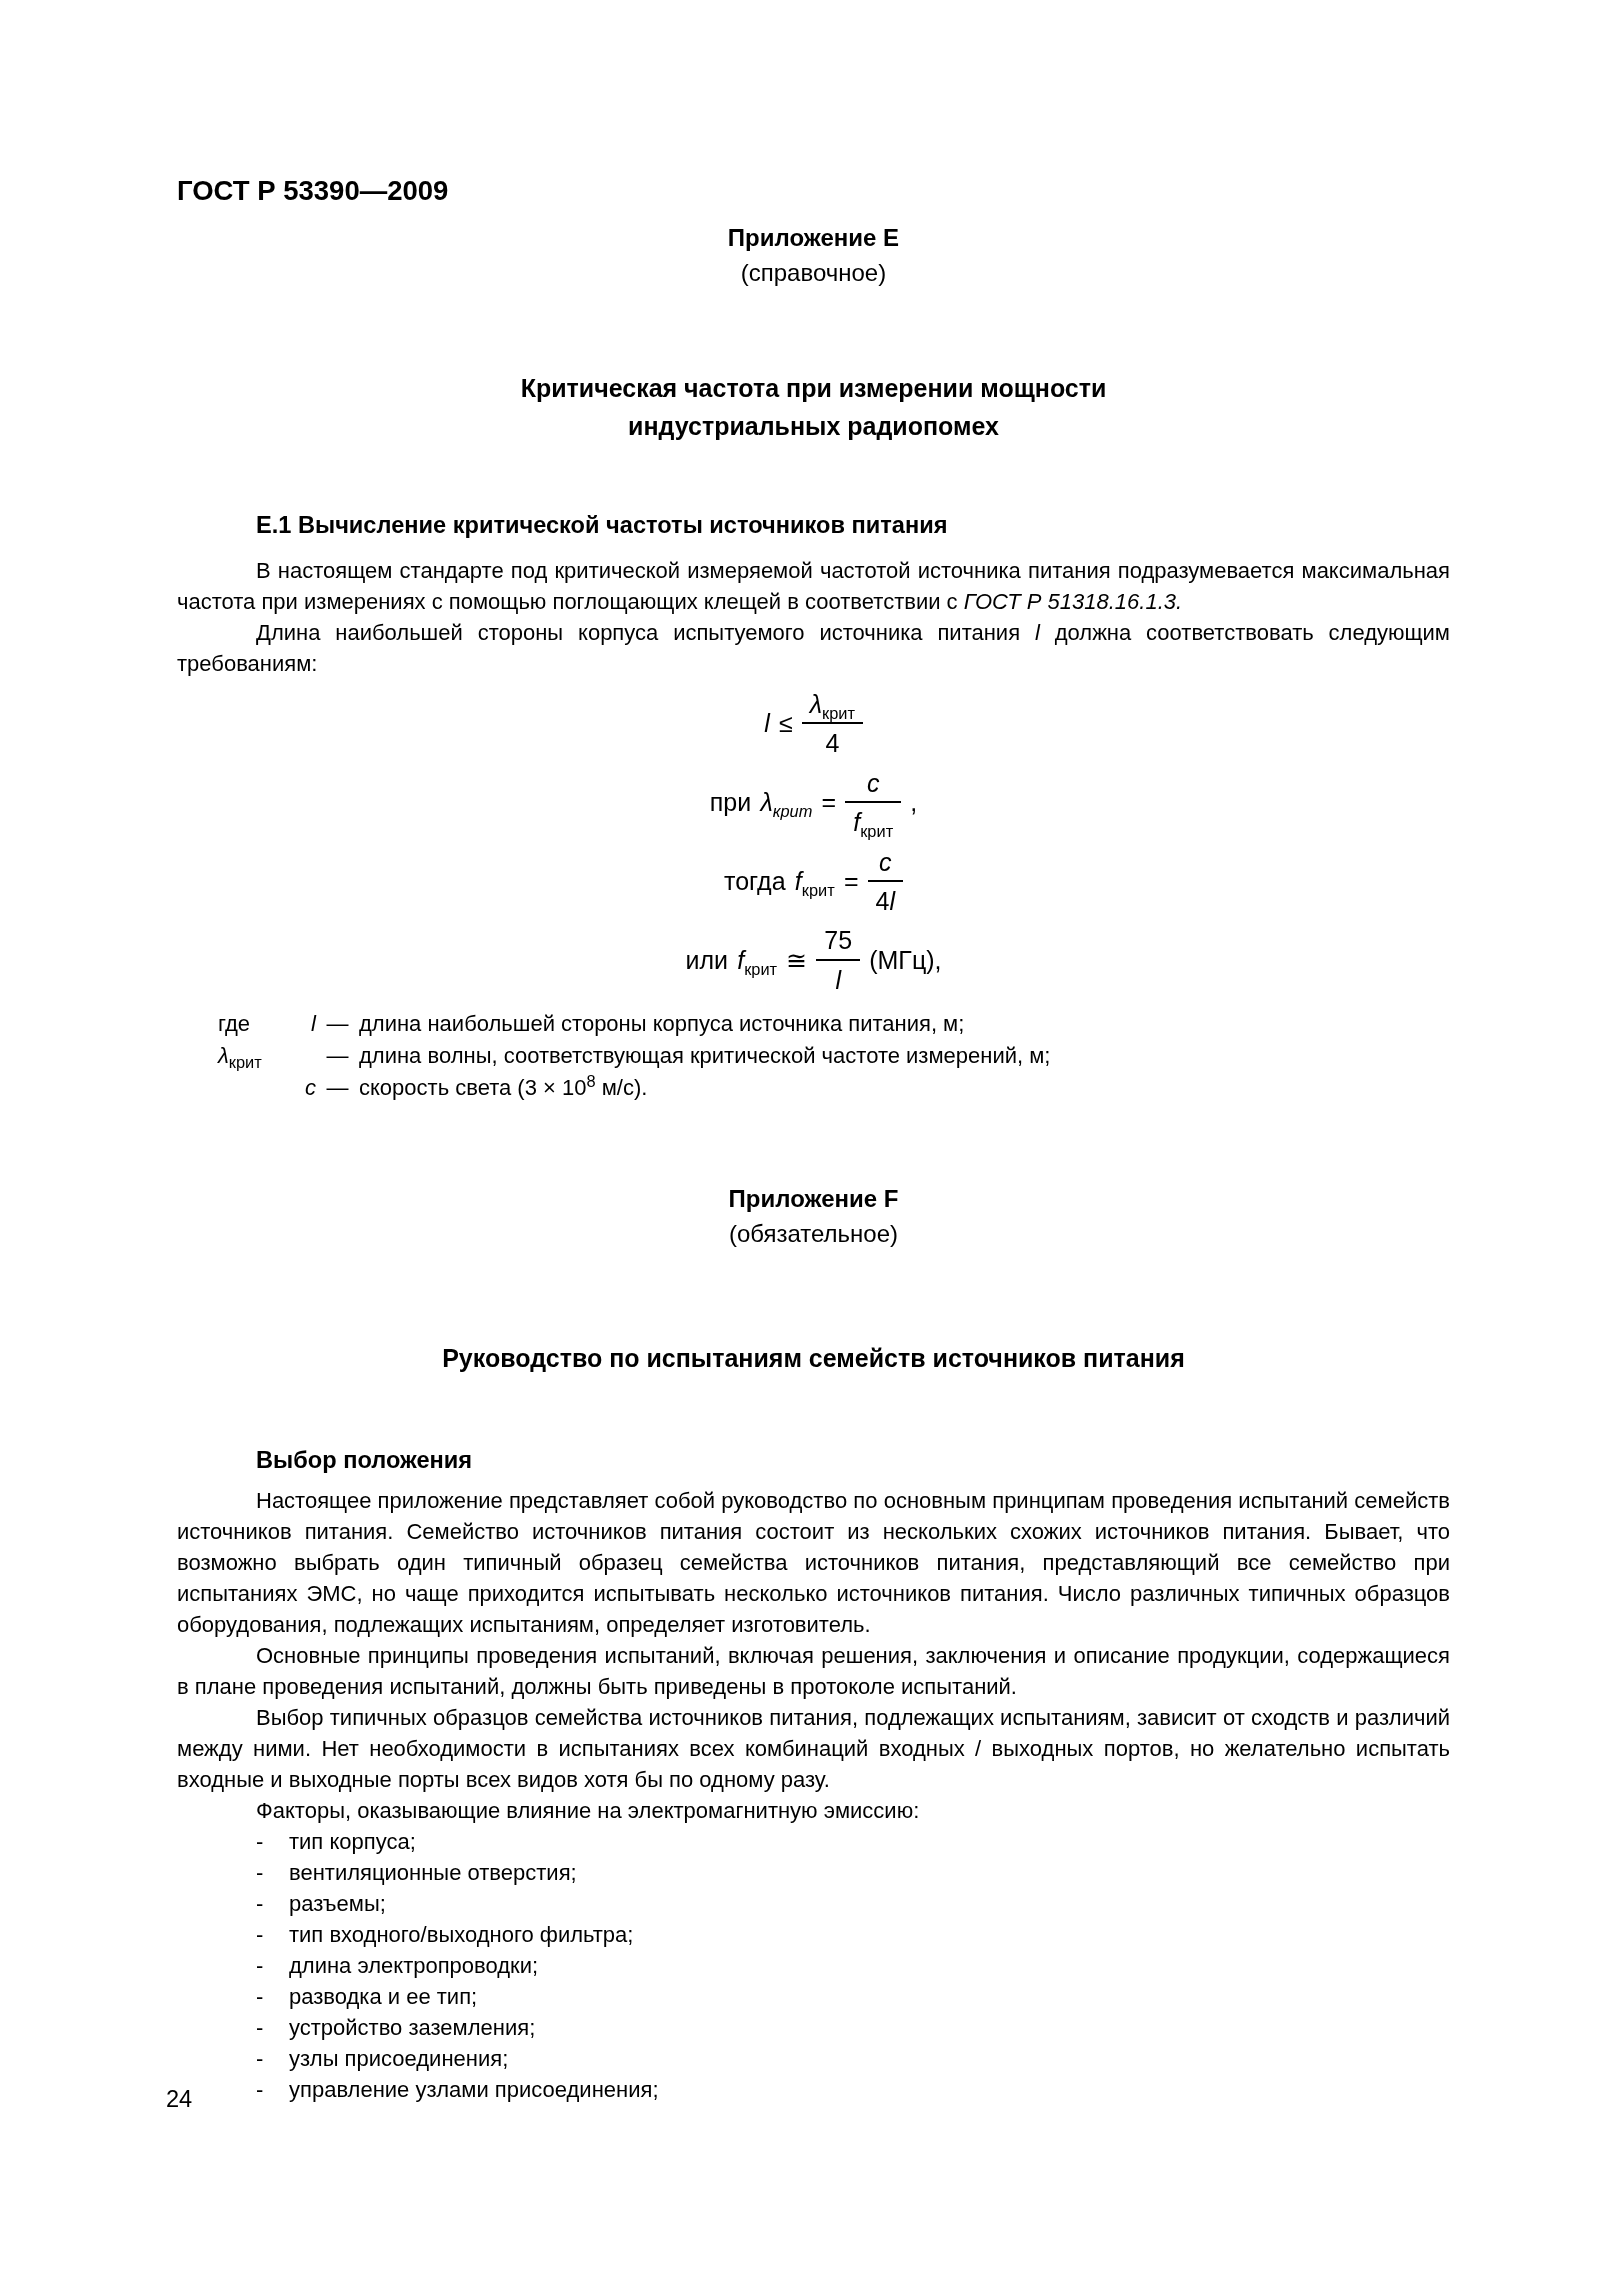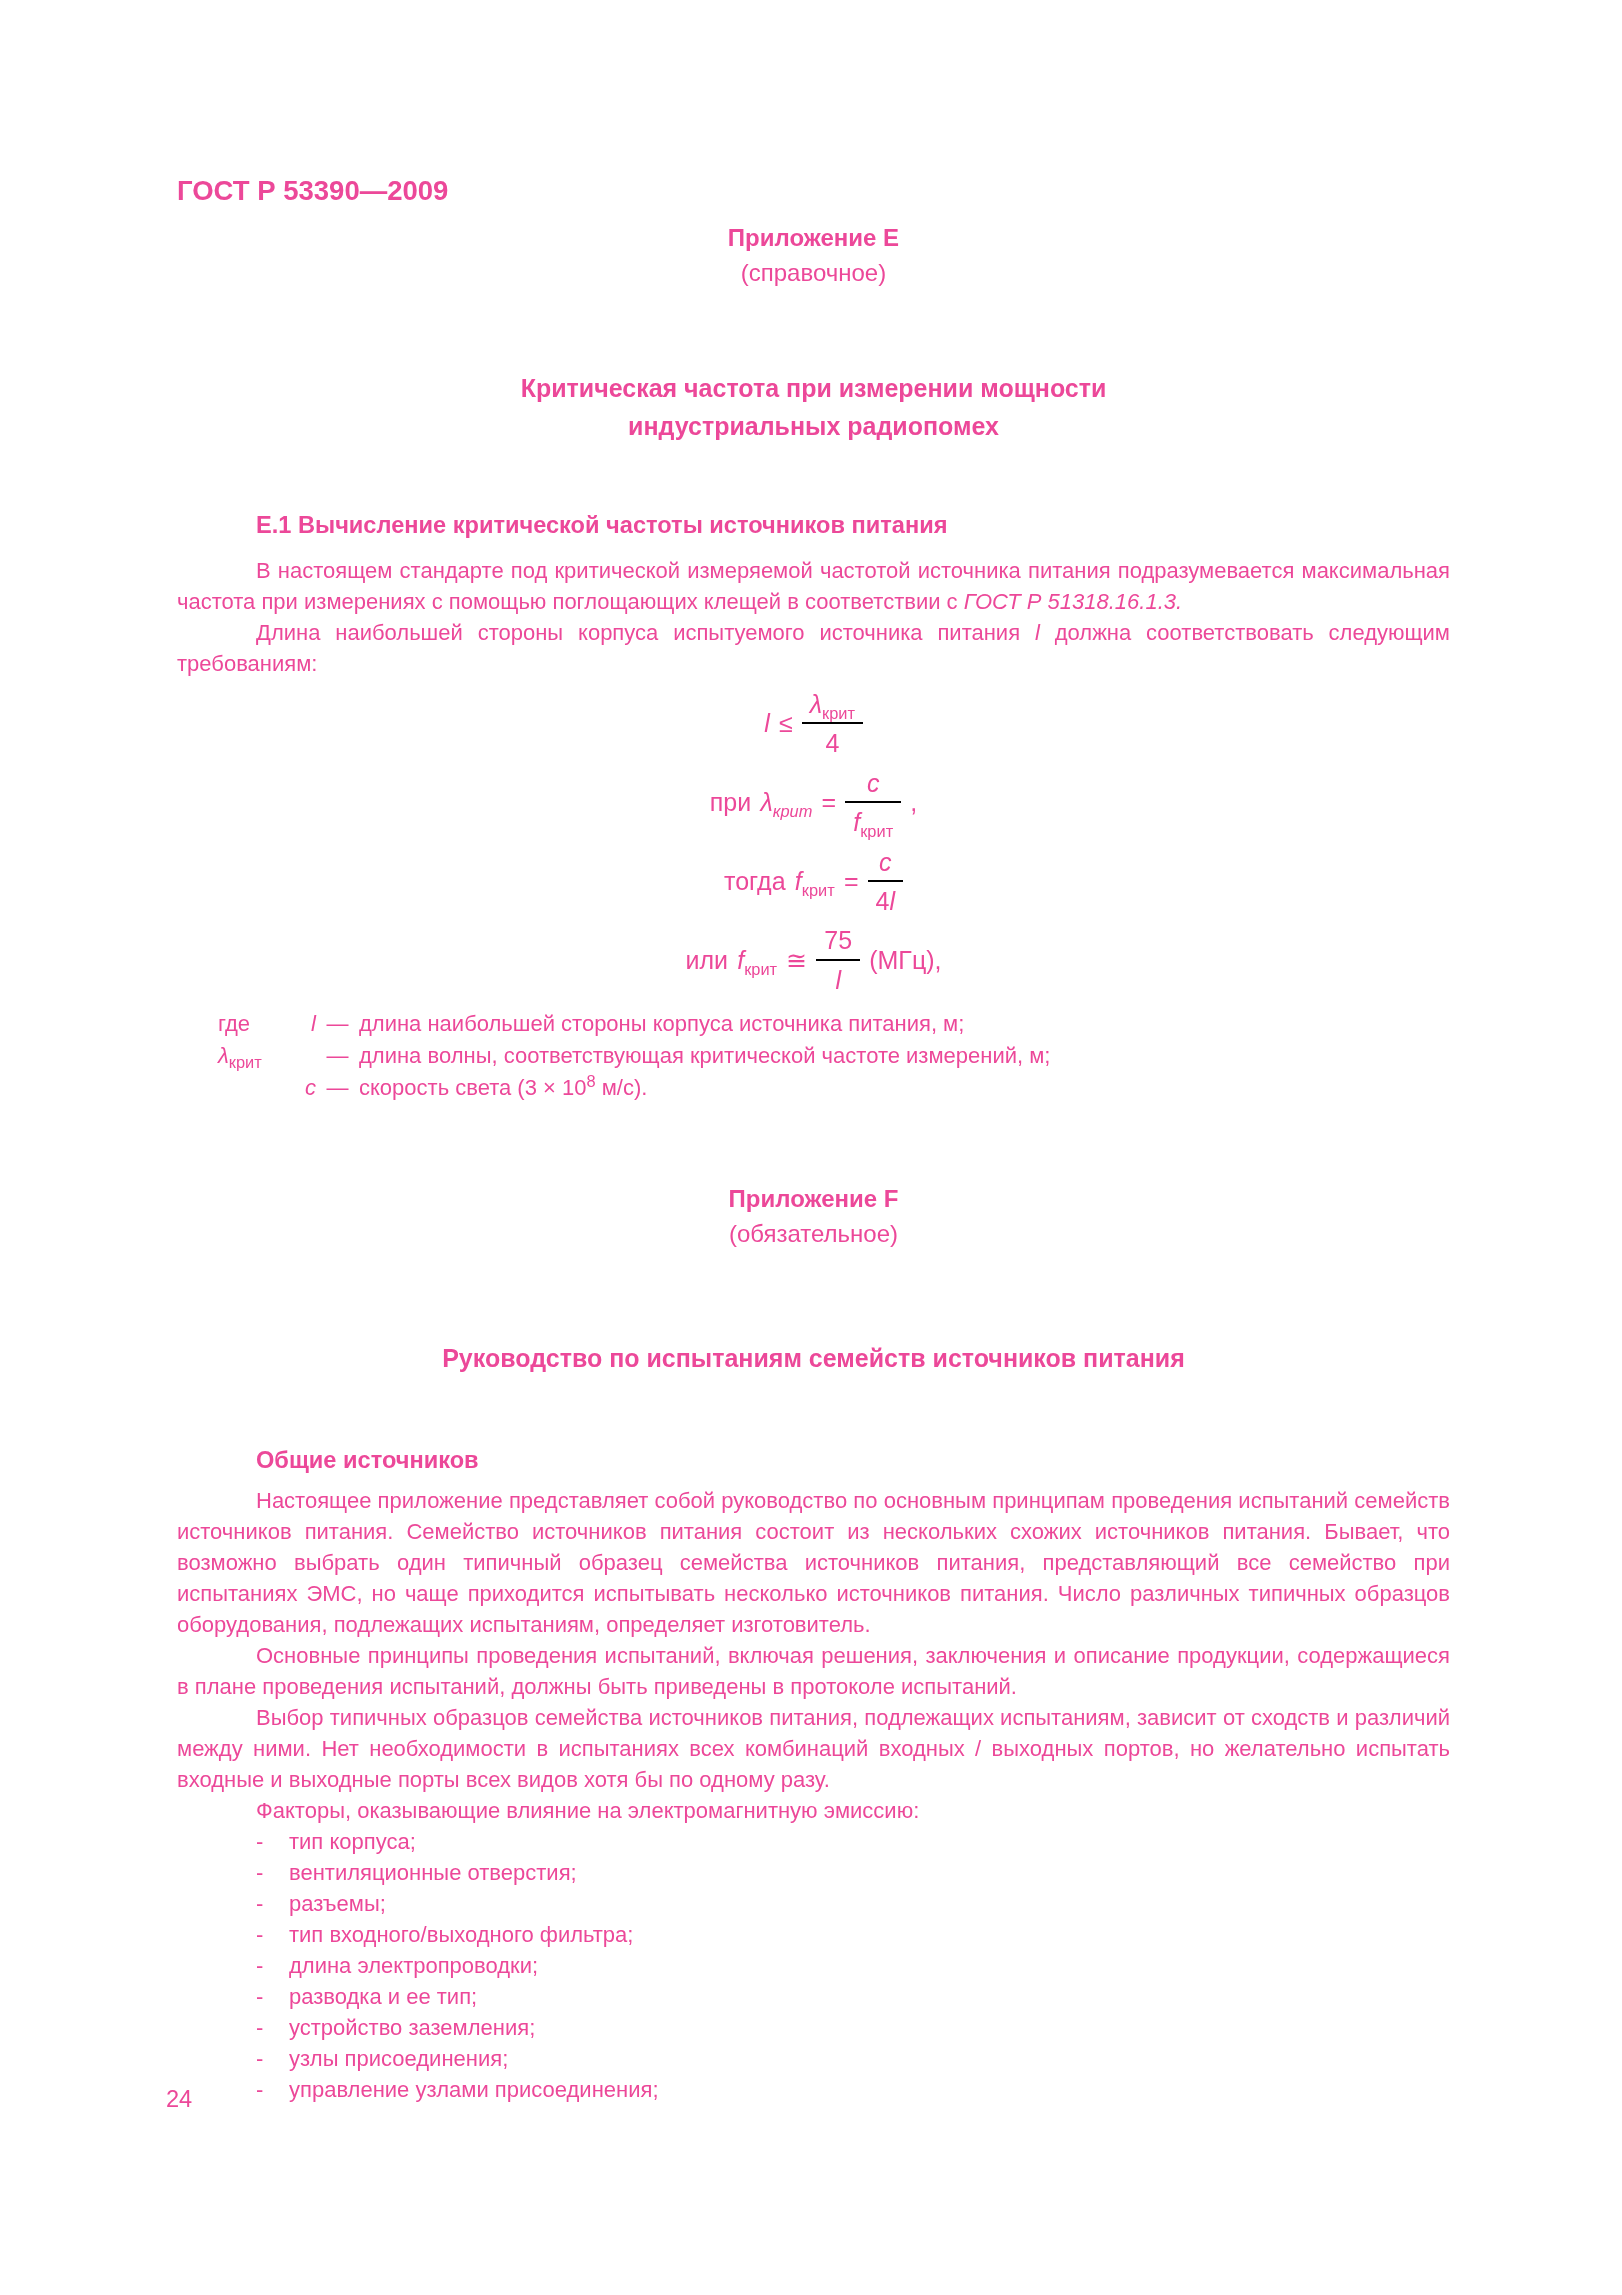--- a/index.html
+++ b/index.html
@@ -1,21 +1,21 @@
 <!DOCTYPE html>
 <html style="font-size:10.5px"><head>
 <meta charset="utf-8">
 <style>
   html, body { margin: 0; padding: 0; background: #ffffff; }
   .page {
     position: relative;
     width: 1623px;
     height: 2295px;
     background: #ffffff;
-    color: #ec4899;
+    color: #000000;
     font-family: "Liberation Sans", "DejaVu Sans", sans-serif;
     font-size: 22px;
     line-height: 31px;
     box-sizing: border-box;
     padding: 175px 173px 0 177px;
     overflow: hidden;
   }
   .running-header {
     font-weight: bold;
     font-size: 27.5px;
@@ -209,21 +209,21 @@
       <span class="where-dash">—</span>
       <span class="where-text"><span>скорость света (3 × 10</span><sup>8</sup><span> м/с).</span></span>
     </div>
   </div>
 
   <div class="app-label appendix-f-label">Приложение F</div>
   <div class="app-kind">(обязательное)</div>
 
   <div class="guide-title">Руководство по испытаниям семейств источников питания</div>
 
-  <div class="subsection-heading">Общие источников</div>
+  <div class="subsection-heading">Выбор положения</div>
 
   <p class="par">Настоящее приложение представляет собой руководство по основным принципам проведения испытаний семейств источников питания. Семейство источников питания состоит из нескольких схожих источников питания. Бывает, что возможно выбрать один типичный образец семейства источников питания, представляющий все семейство при испытаниях ЭМС, но чаще приходится испытывать несколько источников питания. Число различных типичных образцов оборудования, подлежащих испытаниям, определяет изготовитель.</p>
   <p class="par">Основные принципы проведения испытаний, включая решения, заключения и описание продукции, содержащиеся в плане проведения испытаний, должны быть приведены в протоколе испытаний.</p>
   <p class="par">Выбор типичных образцов семейства источников питания, подлежащих испытаниям, зависит от сходств и различий между ними. Нет необходимости в испытаниях всех комбинаций входных / выходных портов, но желательно испытать входные и выходные порты всех видов хотя бы по одному разу.</p>
   <p class="par">Факторы, оказывающие влияние на электромагнитную эмиссию:</p>
 
   <ul class="bullets">
     <li><span class="marker">-</span><span>тип корпуса;</span></li>
     <li><span class="marker">-</span><span>вентиляционные отверстия;</span></li>
     <li><span class="marker">-</span><span>разъемы;</span></li>

